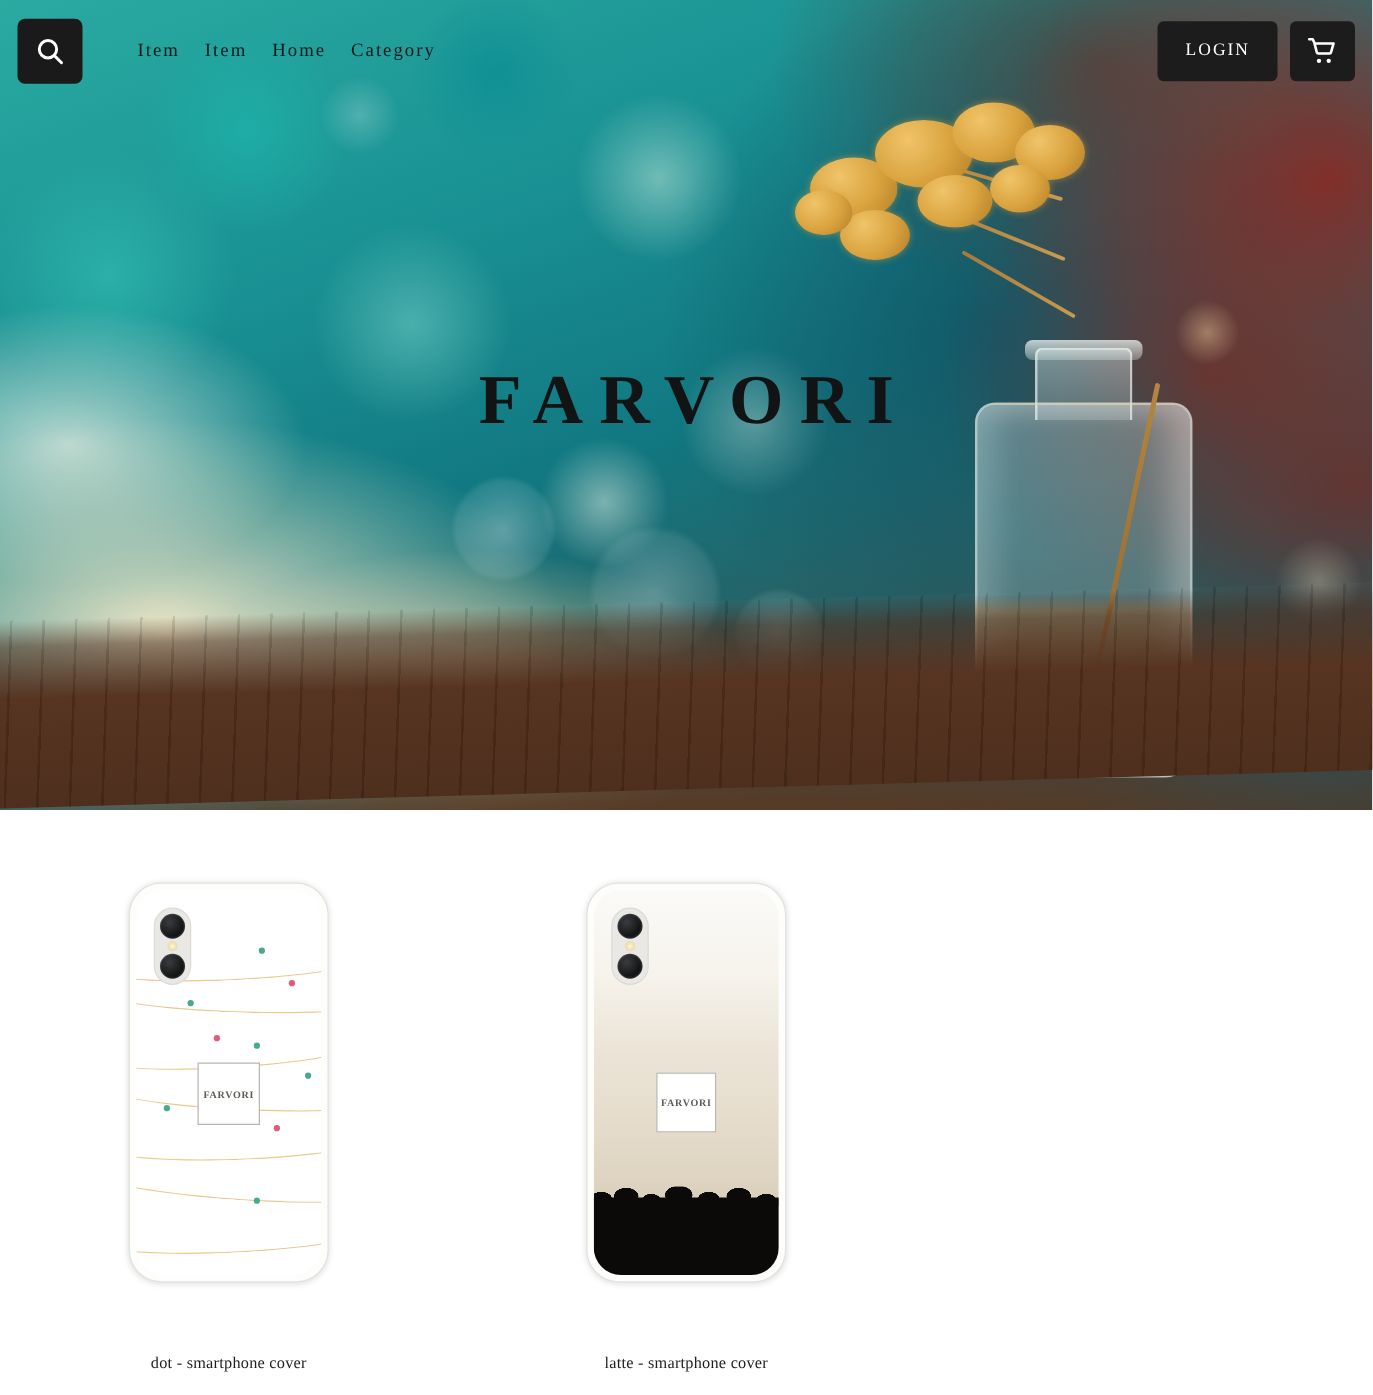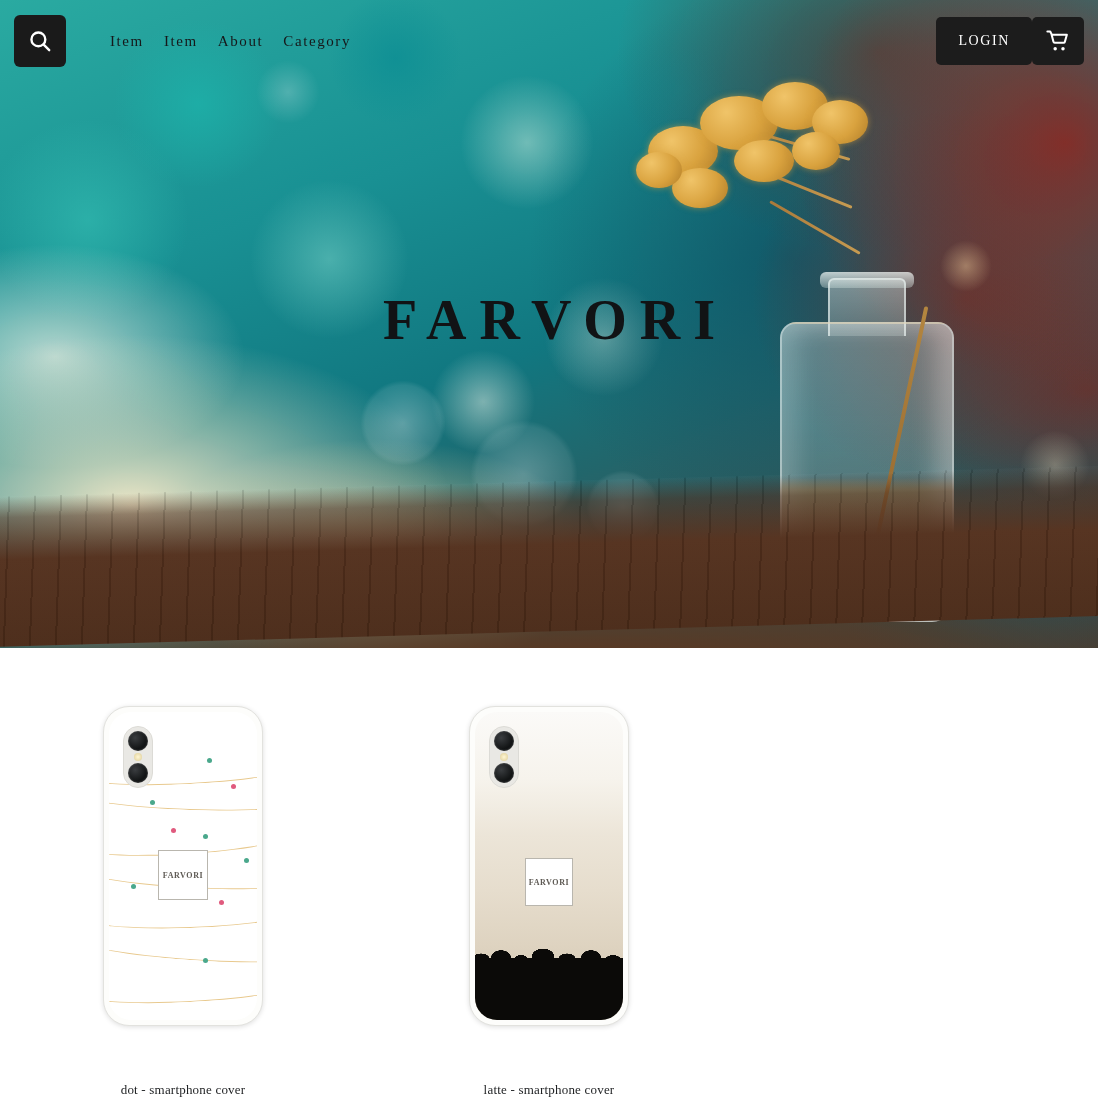--- a/index.html
+++ b/index.html
@@ -156,20 +156,21 @@
     color:#16181a;
     letter-spacing:1.6px;
     text-decoration:none;
     cursor:pointer;
     white-space:nowrap;
   }
   .header-right {
     margin-left:auto;
     display:flex;
     align-items:center;
+    gap:10px;
     margin-right:14px;
   }
   .login-btn {
     background:#1c1c1c;
     color:#ffffff;
     font-family:"Liberation Serif", serif;
     font-size:14px;
     letter-spacing:1.6px;
     padding:0 22px;
     height:48px;
@@ -394,21 +395,21 @@
     <div class="search-btn">
       <svg viewBox="0 0 24 24" fill="none" stroke="#ffffff" stroke-width="2.2" stroke-linecap="round">
         <circle cx="10.5" cy="10.5" r="6.4"></circle>
         <line x1="15.4" y1="15.4" x2="20.5" y2="20.5"></line>
       </svg>
     </div>
 
     <nav class="nav">
       <a class="nav-link">Item</a>
       <a class="nav-link">Item</a>
-      <a class="nav-link">About</a>
+      <a class="nav-link">Home</a>
       <a class="nav-link">Category</a>
     </nav>
 
     <div class="header-right">
       <button class="login-btn">LOGIN</button>
       <div class="cart-btn">
         <svg viewBox="0 0 24 24" fill="#ffffff">
           <path d="M2.2 3.2h2.6l1.1 2.2 1.9 7.4c.12.5.58.85 1.1.85h8.3c.5 0 .95-.33 1.08-.82l1.9-6.6H7.2" fill="none" stroke="#ffffff" stroke-width="1.9" stroke-linecap="round" stroke-linejoin="round"></path>
           <circle cx="9.4" cy="19.1" r="1.6"></circle>
           <circle cx="16.6" cy="19.1" r="1.6"></circle>

